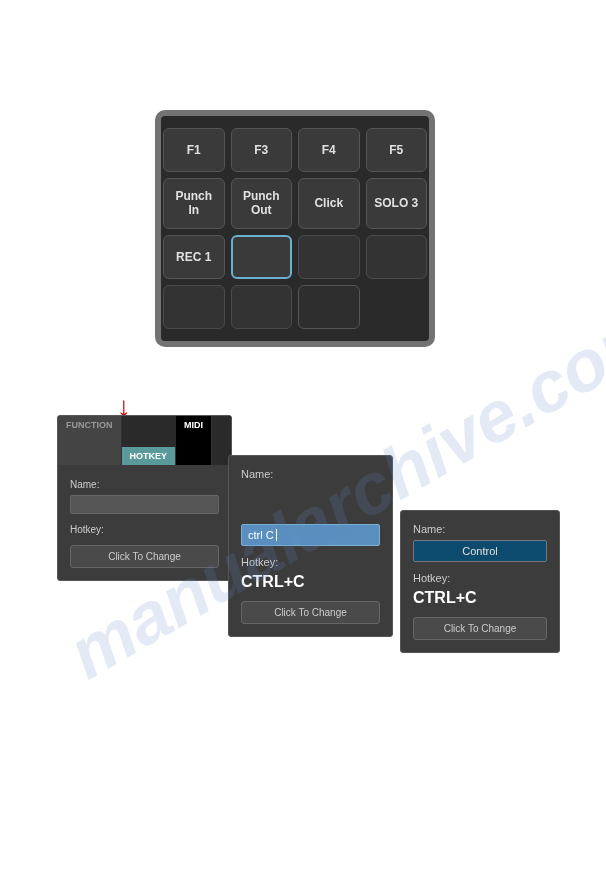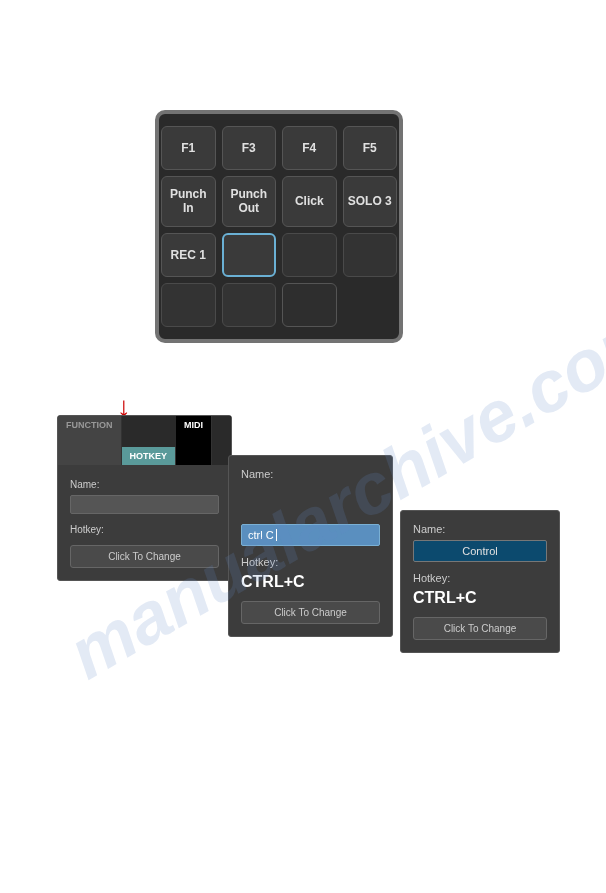--- a/index.html
+++ b/index.html
@@ -11,23 +11,23 @@
       font-family: Arial, sans-serif;
       position: relative;
       overflow: hidden;
     }
 
     
     .keypad-container {
       position: absolute;
       top: 110px;
       left: 155px;
-      width: 248px;
+      width: 280px;
       background: #2a2a2a;
-      border: 4px solid #737373;
+      border: 6px solid #737373;
       border-radius: 10px;
       padding: 12px 2px;
     }
 
     .keypad-grid {
       display: grid;
       grid-template-columns: repeat(4, 1fr);
       gap: 6px;
     }
 

